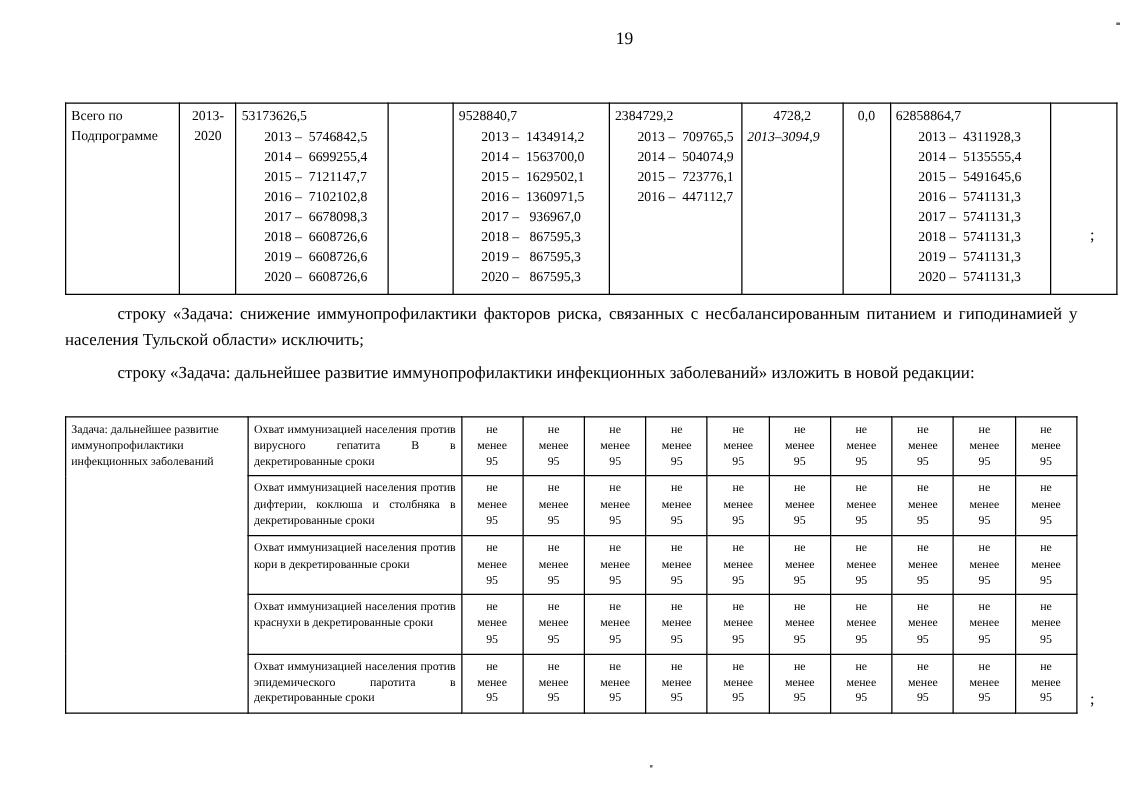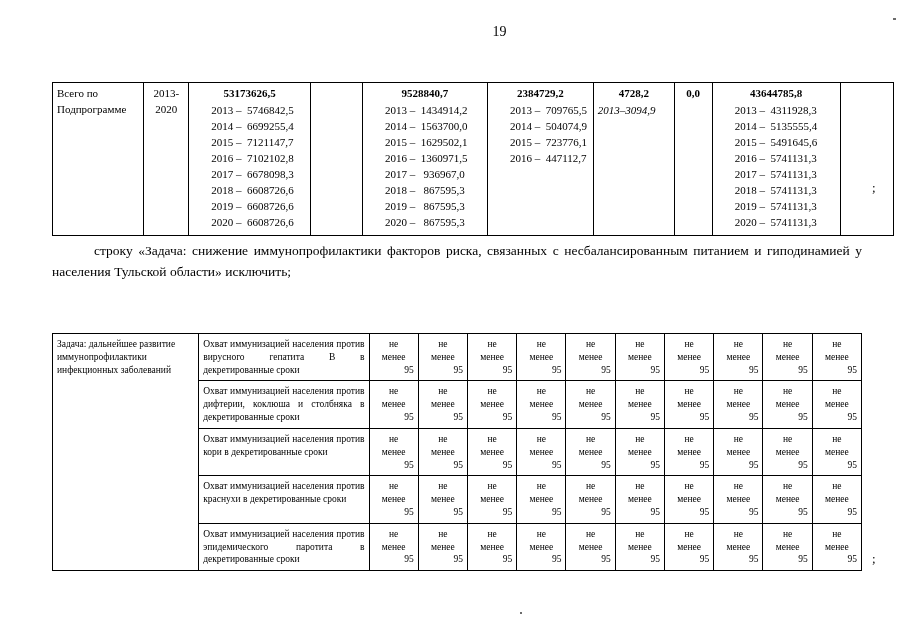--- a/index.html
+++ b/index.html
@@ -49,24 +49,22 @@
   .bt-c2 { width: 42px;  text-align: center; }
   .bt-c3 { width: 120px; }
   .bt-c4 { width: 68px; }
   .bt-c5 { width: 125px; }
   .bt-c6 { width: 98px; }
   .bt-c7 { width: 80px;  text-align: center; }
   .bt-c8 { width: 38px;  text-align: center; }
   .bt-c9 { width: 130px; }
   .bt-c10{ width: 70px; }
   .num-head {
-    text-align: center;
     display: block;
     margin-bottom: 1px;
-    font-weight: bold;
   }
   .yearline {
     white-space: pre;
     display: block;
   }
   .bt-c2 .yearline { text-align: center; }
   .bt-c3 .yearline, .bt-c5 .yearline, .bt-c6 .yearline, .bt-c9 .yearline {
     padding-left: 18px;
   }
   .bt-c7 .yearline { text-align: left; padding-left: 0; font-style: italic; }
@@ -112,21 +110,21 @@
     text-align: justify;
   }
   .ind-val {
     width: 44px;
     text-align: center;
     vertical-align: top;
     padding-top: 5px;
   }
   .ind-val .v1 { display: block; }
   .ind-val .v2 { display: block; }
-  .ind-val .v3 { display: block; text-align: right; }
+  .ind-val .v3 { display: block; }
   .semicolon-2 {
     position: absolute;
     top: 551px;
     left: 872px;
     font-size: 13px;
   }
   .speck {
     position: absolute;
     background: #6b6b6b;
   }
@@ -182,40 +180,41 @@
         <span class="yearline">2016 –  447112,7</span>
       </td>
       <td class="bt-c7">
         <span class="num-head">4728,2</span>
         <span class="yearline">2013–3094,9</span>
       </td>
       <td class="bt-c8">
         <span class="num-head">0,0</span>
       </td>
       <td class="bt-c9">
-        <span class="num-head">43644785,8</span>
+        <span class="num-head">62858864,7</span>
         <span class="yearline">2013 –  4311928,3</span>
         <span class="yearline">2014 –  5135555,4</span>
         <span class="yearline">2015 –  5491645,6</span>
         <span class="yearline">2016 –  5741131,3</span>
         <span class="yearline">2017 –  5741131,3</span>
         <span class="yearline">2018 –  5741131,3</span>
         <span class="yearline">2019 –  5741131,3</span>
         <span class="yearline">2020 –  5741131,3</span>
       </td>
       <td class="bt-c10">
         <span></span>
       </td>
     </tr>
   </tbody>
     </table>
 
   <div class="semicolon-1">;</div>
 
   <div class="para" id="para-str1">строку «Задача: снижение иммунопрофилактики факторов риска, связанных с несбалансированным питанием и гиподинамией у населения Тульской области» исключить;</div>
+  <div class="para" id="para-str2">строку «Задача: дальнейшее развитие иммунопрофилактики инфекционных заболеваний» изложить в новой редакции:</div>
 
   <table class="ind-table">
     <tbody>
         <tr>
       <td class="ind-task" rowspan="5">Задача: дальнейшее развитие иммунопрофилактики инфекционных заболеваний</td>
       <td class="ind-name">Охват иммунизацией населения против вирусного гепатита В в декретированные сроки</td>
       <td class="ind-val">
             <span class="v1">не</span>
             <span class="v2">менее</span>
             <span class="v3">95</span>

